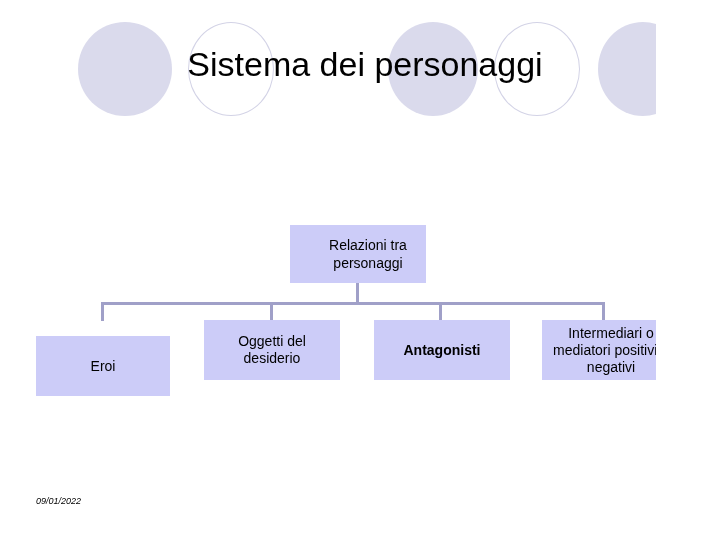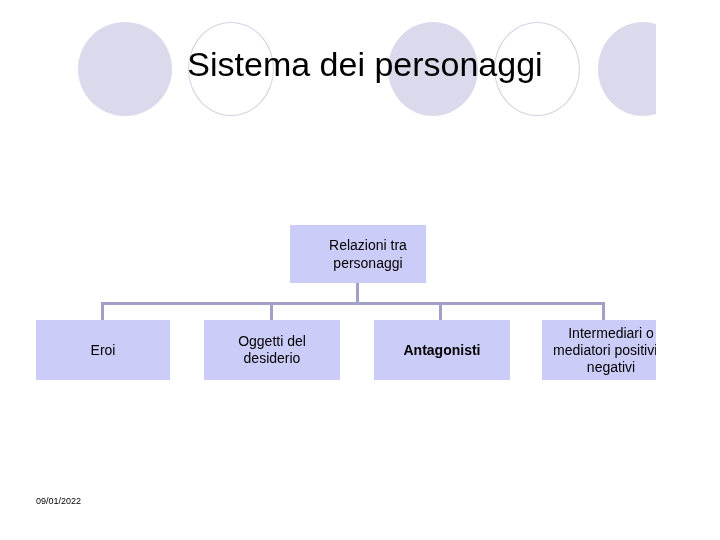--- a/index.html
+++ b/index.html
@@ -92,20 +92,21 @@
     line-height: 18px;
     padding-left: 20px;
   }
 
   
   .footer-text {
     position: absolute;
     font-size: 9px;
     line-height: 12px;
     color: #000000;
+    font-style: italic;
   }
   #footer-date { left: 36px; top: 495px; }
   #footer-page { left: 660px; top: 495px; width: 40px; text-align: left; }
 </style>
 </head>
 <body>
 
 <div id="slide">
 
   <div id="title-decoration">
@@ -124,21 +125,21 @@
       <span class="node-label"><span>Relazioni tra</span><br><span>personaggi</span></span>
     </div>
 
     <div class="connector" style="left:356px; top:283px; width:3px; height:22px;"></div>
     <div class="connector" style="left:101px; top:302px; width:504px; height:3px;"></div>
     <div class="connector" style="left:101px; top:302px; width:3px; height:19px;"></div>
     <div class="connector" style="left:270px; top:302px; width:3px; height:19px;"></div>
     <div class="connector" style="left:439px; top:302px; width:3px; height:19px;"></div>
     <div class="connector" style="left:602px; top:302px; width:3px; height:19px;"></div>
 
-    <div class="node-box" style="left:36px; top:320px; width:134px; height:60px;">
+    <div class="node-box" style="left:36px; top:336px; width:134px; height:60px;">
       <span class="node-label">Eroi</span>
     </div>
 
     <div class="node-box" style="left:204px; top:320px; width:136px; height:60px;">
       <span class="node-label" style="white-space:normal; width:110px;">Oggetti del desiderio</span>
     </div>
 
     <div class="node-box" style="left:374px; top:320px; width:136px; height:60px;font-weight:bold;">
       <span class="node-label">Antagonisti</span>
     </div>

